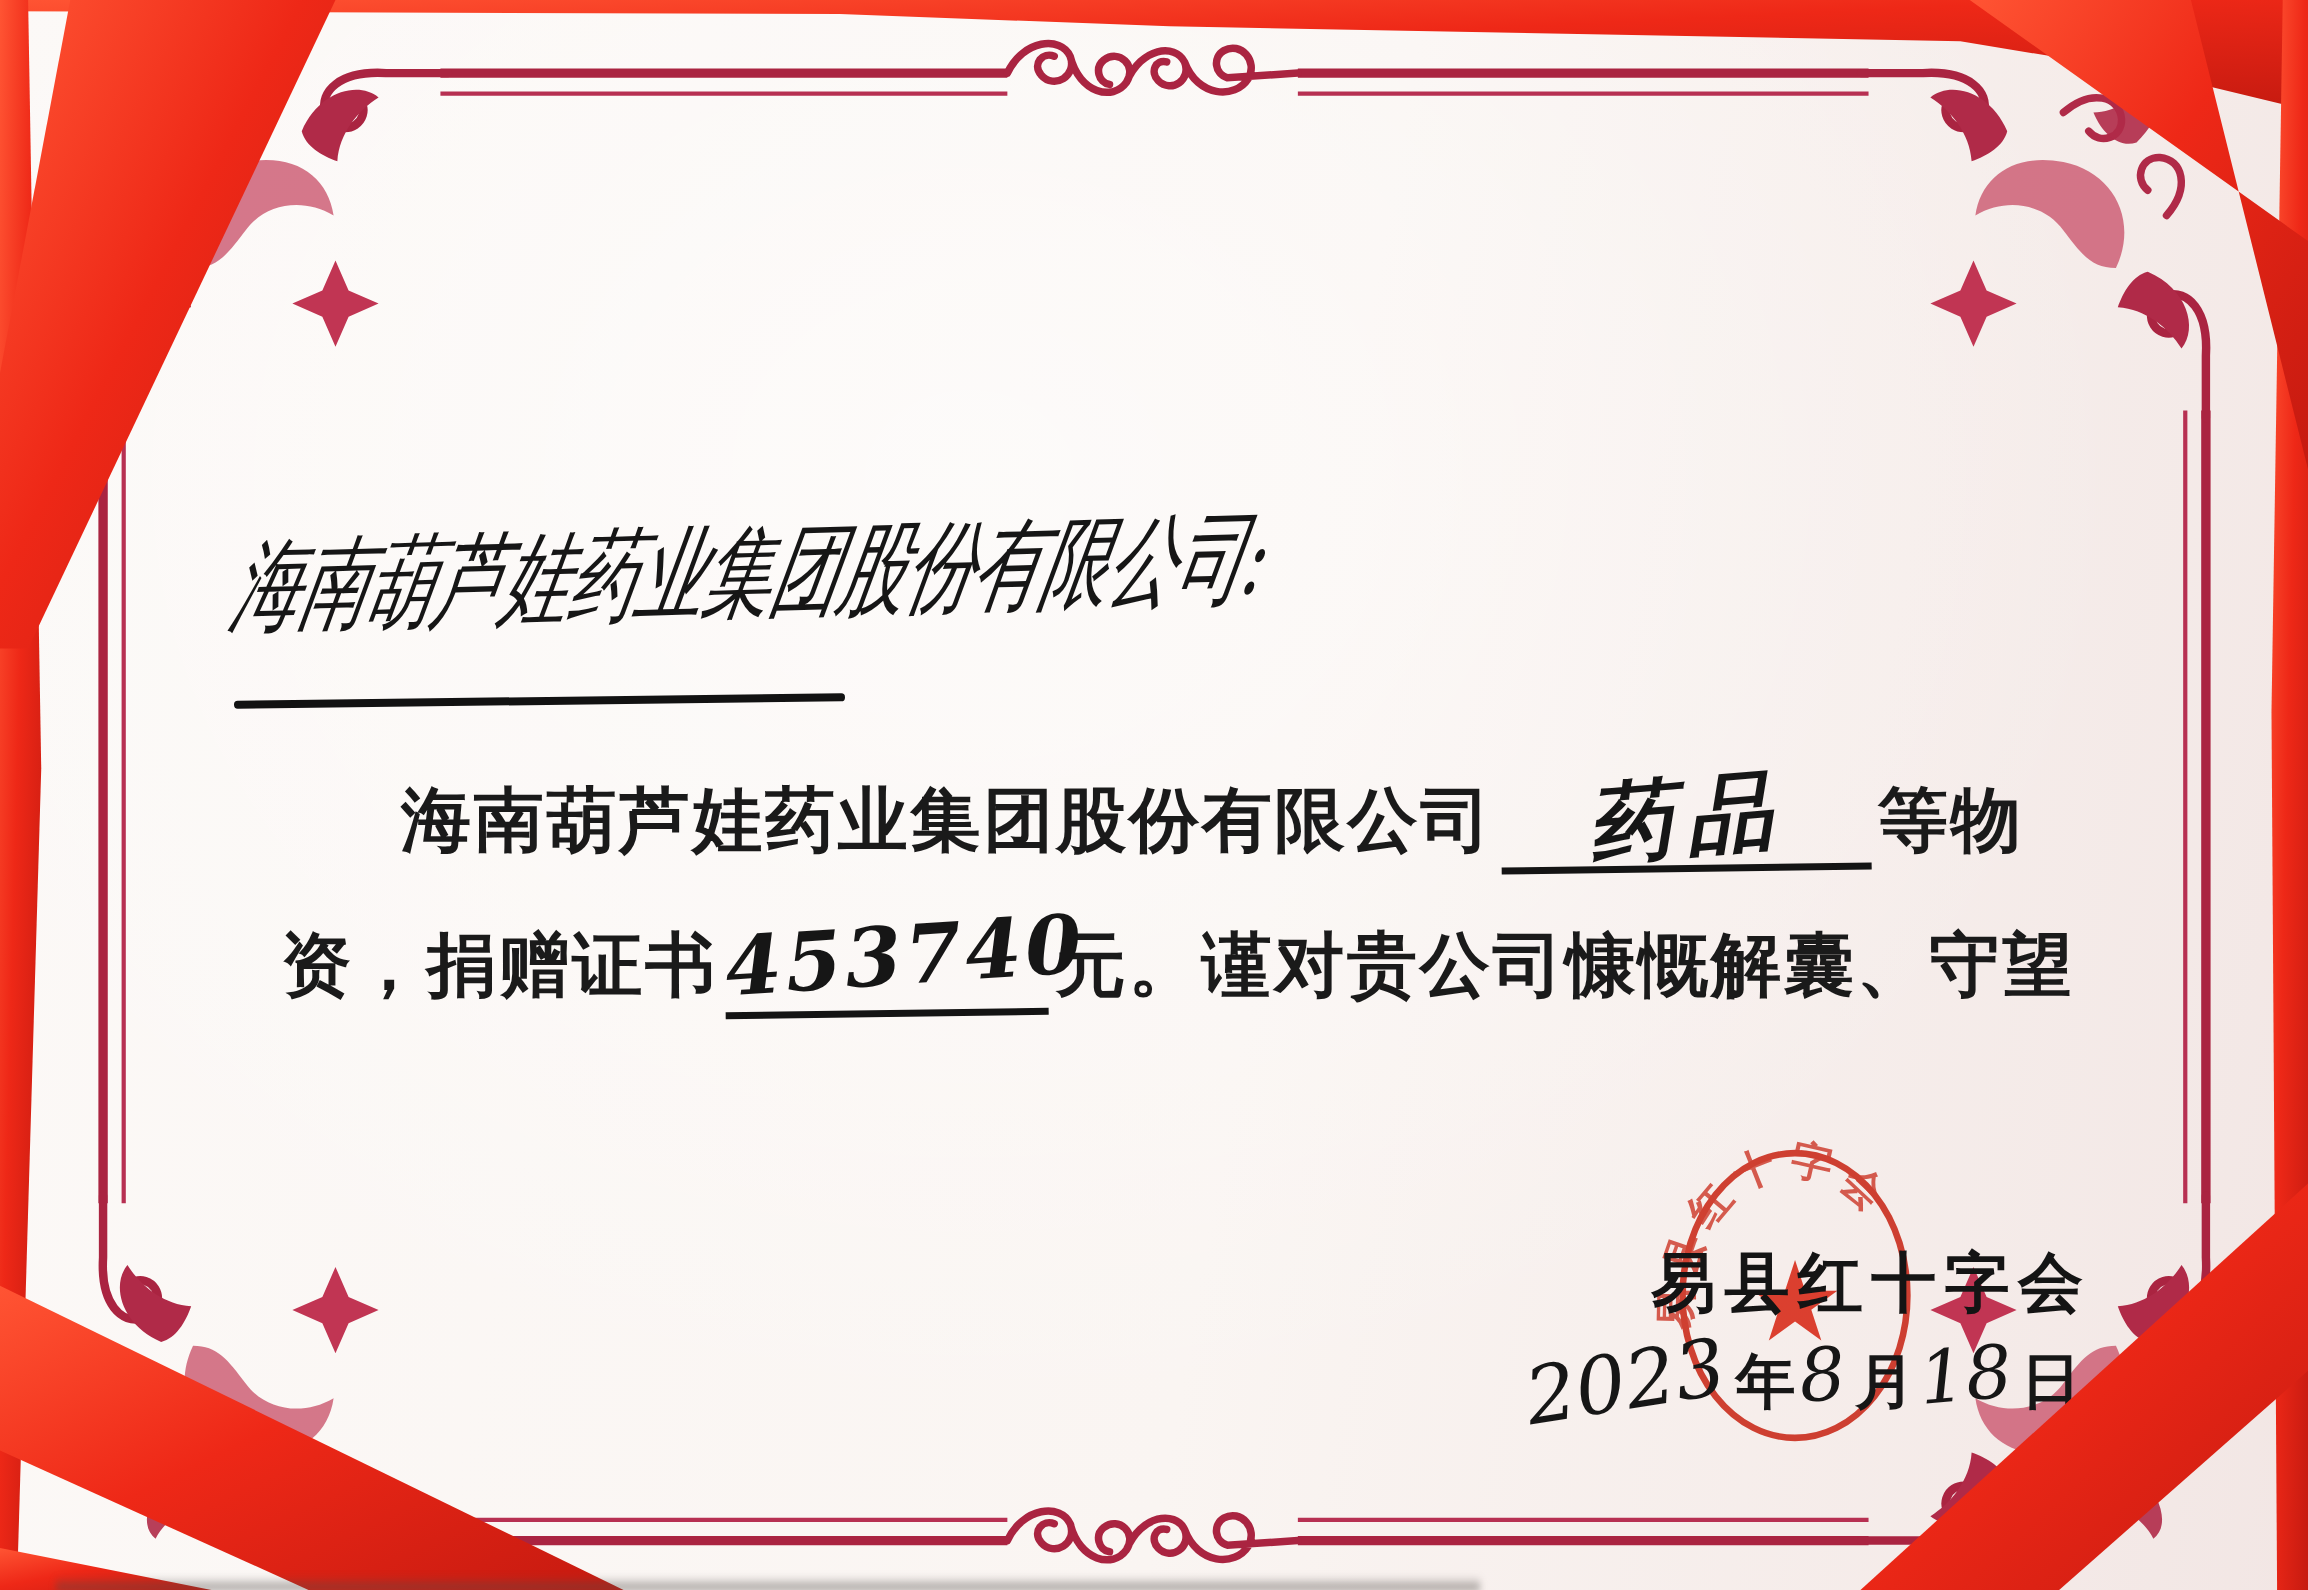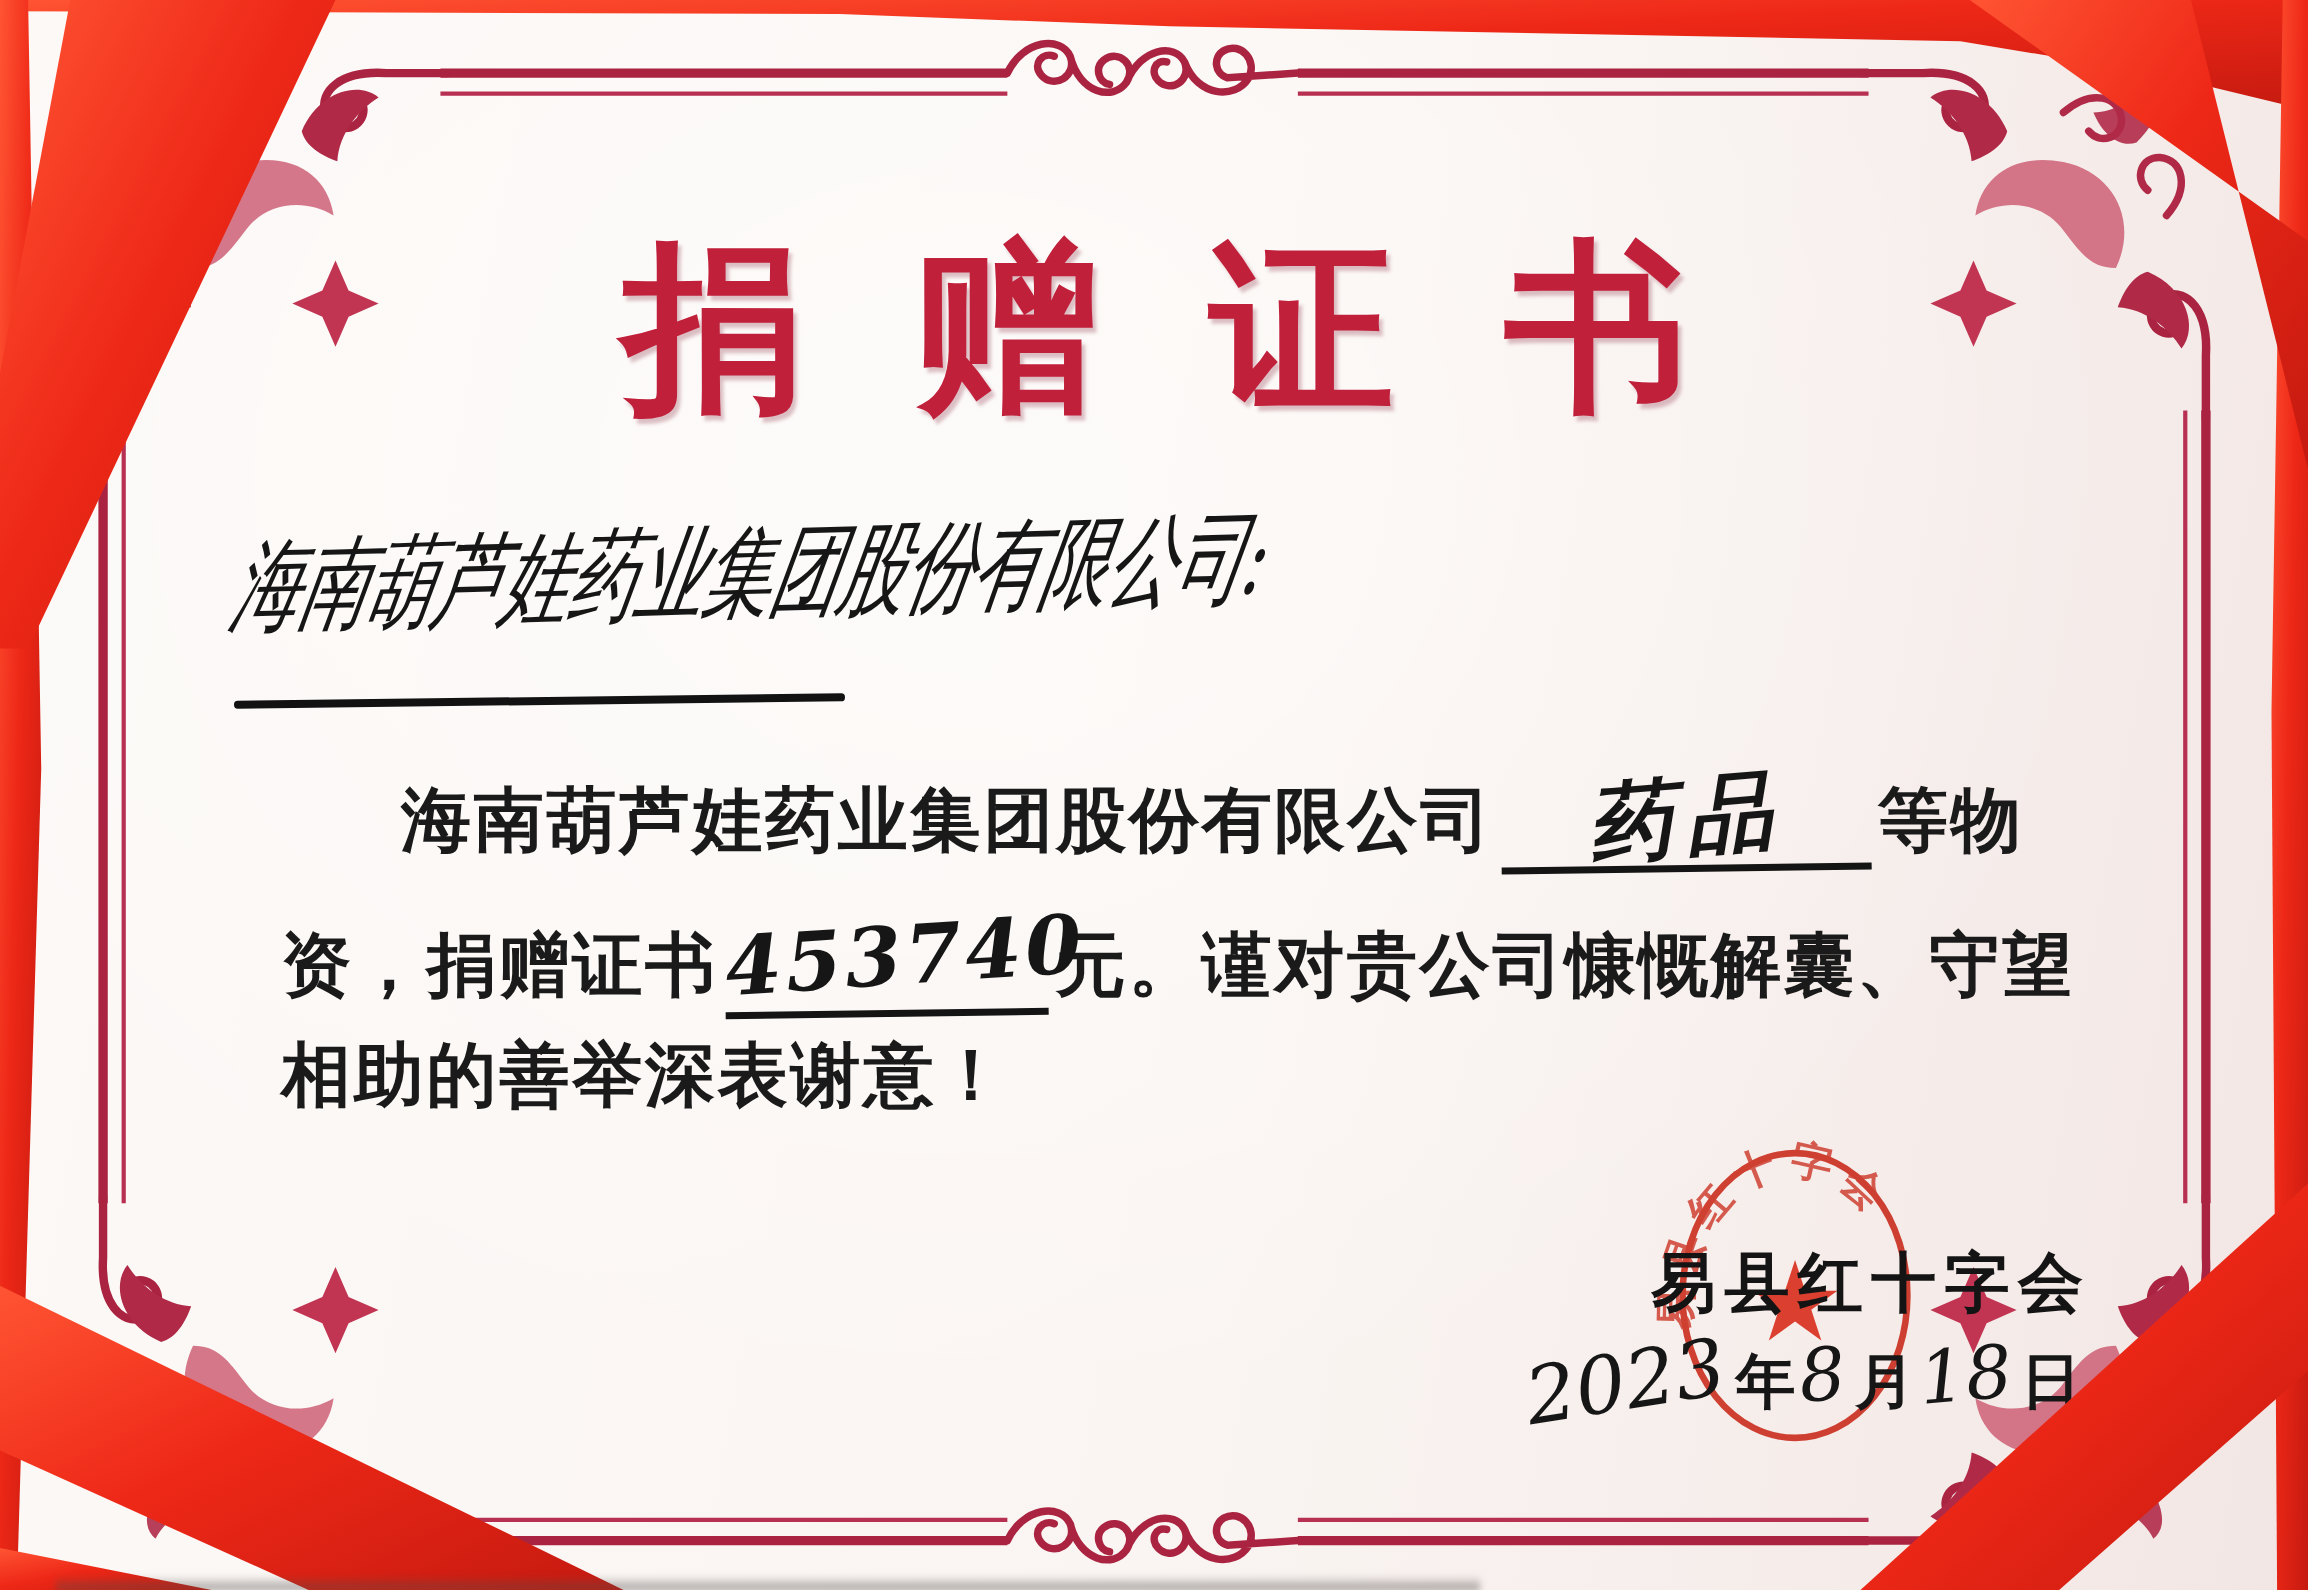--- a/index.html
+++ b/index.html
@@ -126,32 +126,30 @@
     <polygon points="0,0 2464,0 2464,118 2298,78 2092,44 1248,28 896,15 0,12" fill="url(#rg)"></polygon>
     <polygon points="0,0 30,0 44,820 18,1698 0,1698" fill="url(#rg)"></polygon>
     <polygon points="2436,0 2464,0 2464,1698 2430,1698 2424,760" fill="url(#rg)"></polygon>
     <polygon points="75,0 358,0 30,692 0,692 0,398" fill="url(#rg)"></polygon>
     <polygon points="2102,0 2338,0 2464,505 2464,258" fill="url(#rg)"></polygon>
     <polygon points="0,1372 0,1548 332,1698 668,1698" fill="url(#rg)"></polygon>
     <polygon points="2464,1262 2464,1462 2196,1698 1984,1698" fill="url(#rg)"></polygon>
     <polygon points="0,1652 232,1698 0,1698" fill="url(#rg)"></polygon>
   </svg>
 
-  <div class="title">捐赠证书</div>
 
   <div class="recipient hand">海南葫芦娃药业集团股份有限公司:</div>
   <div class="recipient-underline"></div>
 
   <div class="bodyline line1">
     <span>海南葫芦娃药业集团股份有限公司</span><span class="blank" style="width:370px"><span class="hand">药品</span></span><span>等物</span>
   </div>
   <div class="bodyline line2">
     <span>资，捐赠证书</span><span class="blank blank-amount" style="width:323px"><span class="hand">453740</span></span><span>元。谨对贵公司慷慨解囊、守望</span>
   </div>
-  <div class="bodyline line3">相助的善举深表谢意！</div>
 
   <svg class="seal" width="296" height="319" viewBox="0 0 316 340">
     <ellipse cx="158" cy="170" rx="120" ry="152" fill="none" stroke="#d43a2a" stroke-width="7"></ellipse>
     <path id="sealArc" d="M 54 236 A 112 142 0 1 1 262 236" fill="none"></path>
     <text font-family="Liberation Sans, sans-serif" font-size="44" font-weight="bold" fill="#d43a2a" opacity=".85" letter-spacing="10">
       <textPath href="#sealArc" startOffset="6%">易县红十字会</textPath>
     </text>
     <text x="158" y="218" text-anchor="middle" font-size="118" fill="#e23a28">★</text>
   </svg>
 

